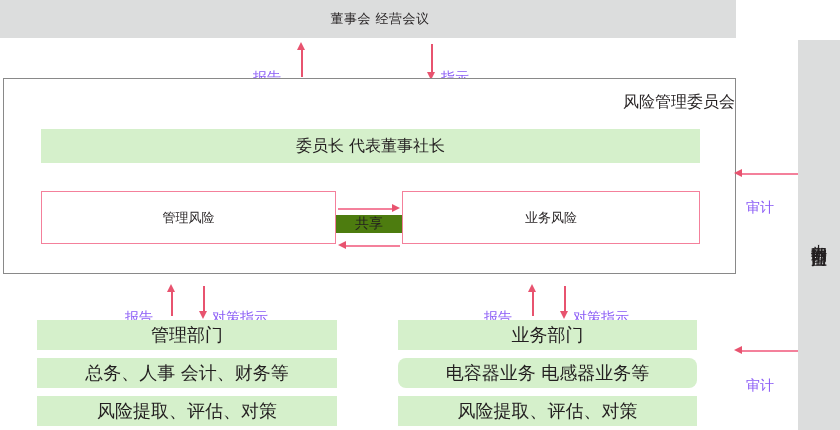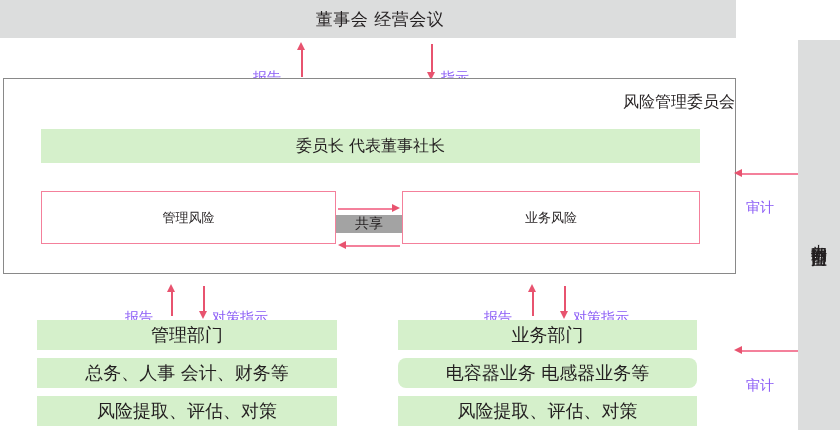--- a/index.html
+++ b/index.html
@@ -22,21 +22,21 @@
     left: 0;
     top: 0;
     width: 736px;
     height: 38px;
     background: #dcdddd;
     display: flex;
     align-items: center;
     justify-content: center;
   }
   .top-banner-label {
-    font-size: 17px;
+    font-size: 13px;
     letter-spacing: 0.5px;
     color: #231f20;
     margin-left: 24px;
   }
 
   
   .side-panel {
     position: absolute;
     left: 798px;
     top: 40px;
@@ -118,21 +118,21 @@
     width: 66px;
     height: 68px;
   }
   .share-label {
     position: absolute;
     left: 0;
     top: 24px;
     width: 66px;
     text-align: center;
     font-size: 14px;
-    background: #a3a3a3;
+    background: #4d7c0f;
   }
 
   
   .arrow-line-v {
     position: absolute;
     width: 1.6px;
     background: #e8536f;
   }
   .arrow-line-h {
     position: absolute;

